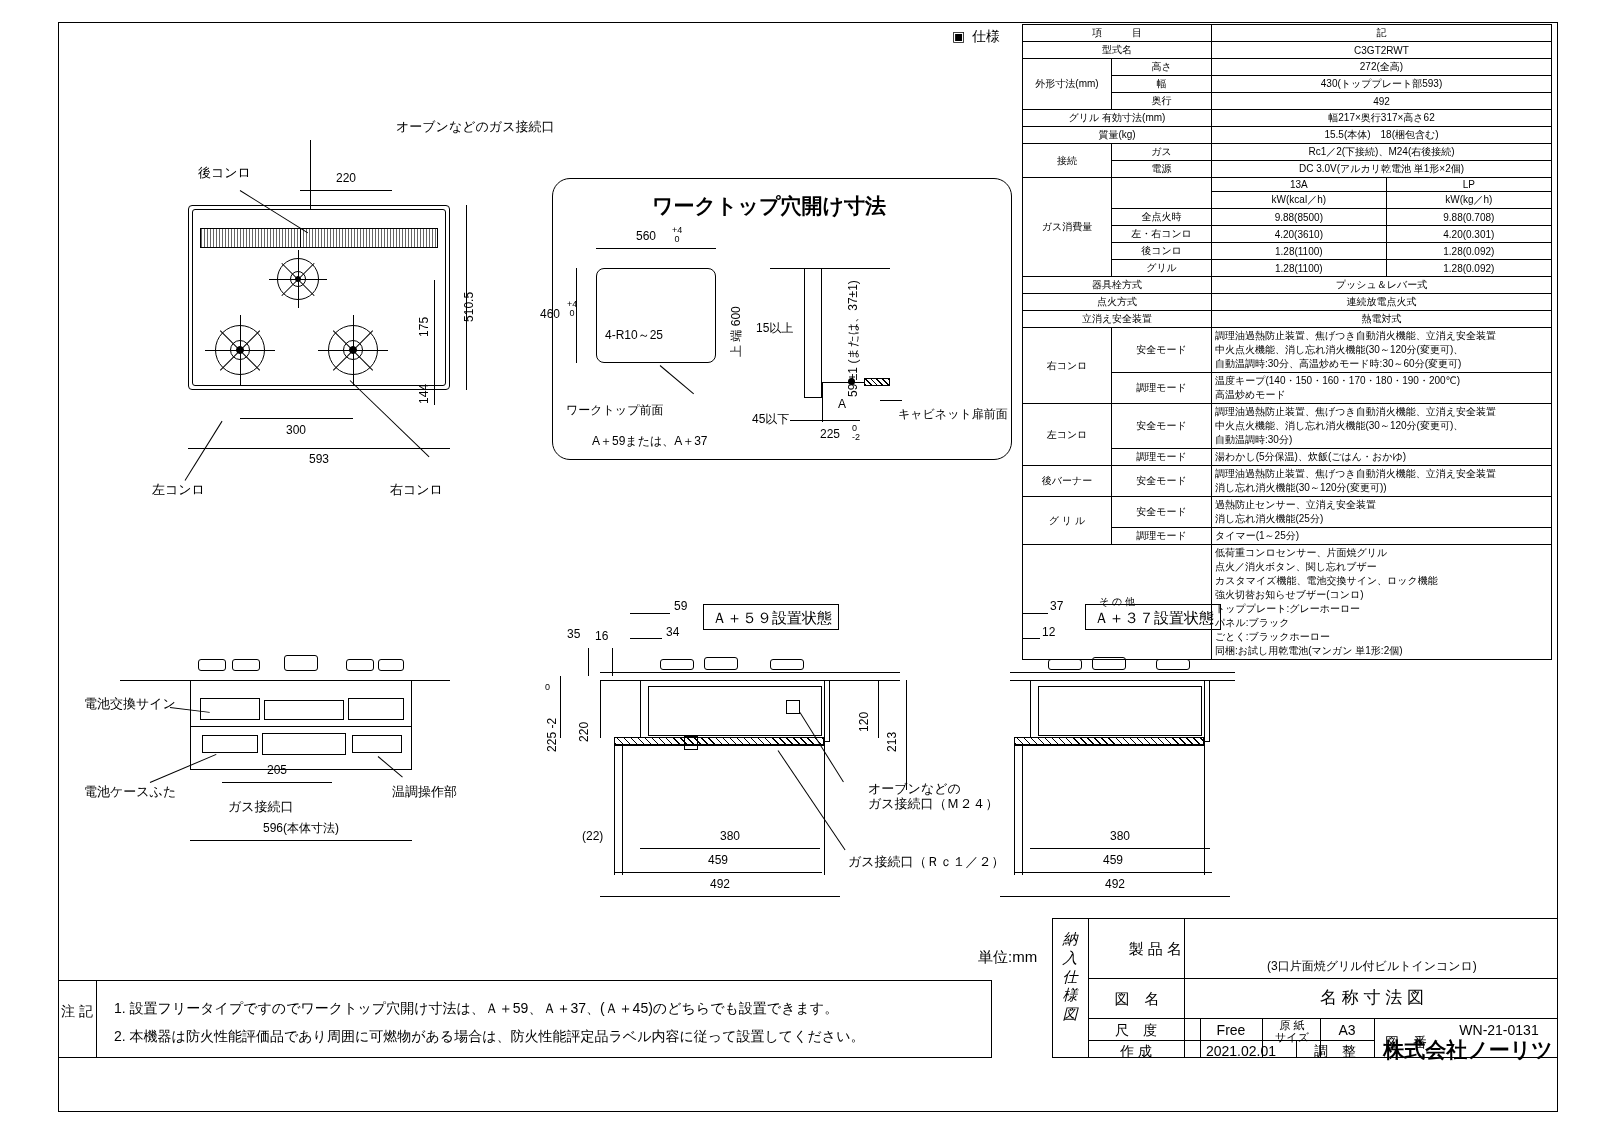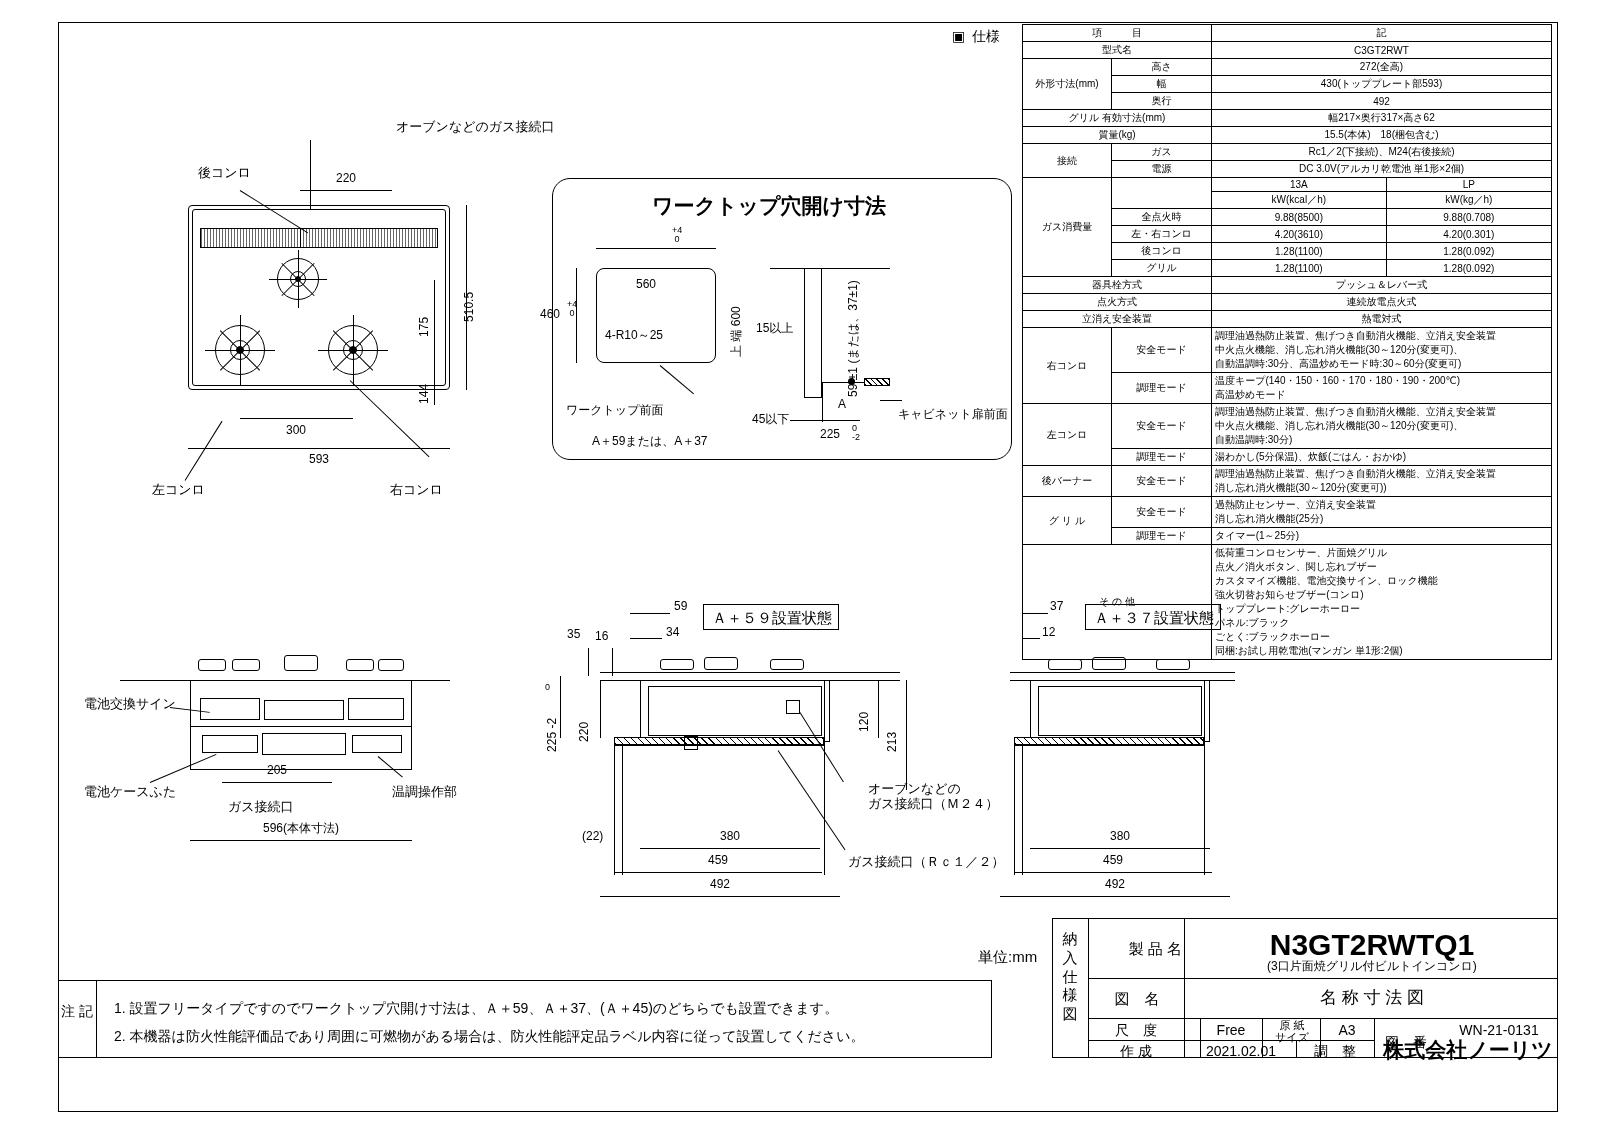--- a/index.html
+++ b/index.html
@@ -237,21 +237,21 @@
 
   <div class="ln h" style="left:188px;top:448px;width:262px;"></div>
   <div class="txt dim c" style="left:289px;top:453px;width:60px;">593</div>
 
   <div class="bd" style="left:552px;top:178px;width:460px;height:282px;border-radius:18px;"></div>
   <div class="txt" style="left:652px;top:194px;font-size:21px;font-weight:bold;">ワークトップ穴開け寸法</div>
 
   <div class="bd" style="left:596px;top:268px;width:120px;height:95px;border-radius:8px;"></div>
 
   <div class="ln h" style="left:596px;top:248px;width:120px;"></div>
-  <div class="txt dim" style="left:636px;top:230px;margin-top:48px;">560</div>
+  <div class="txt dim" style="left:636px;top:230px;">560</div>
   <div class="txt xs" style="left:672px;top:226px;white-space:pre;line-height:0.95;">+4
  0</div>
 
   <div class="ln v" style="left:576px;top:268px;height:95px;"></div>
   <div class="txt dim" style="left:540px;top:308px;">460</div>
   <div class="txt xs" style="left:567px;top:300px;white-space:pre;line-height:0.95;">+4
  0</div>
 
   <div class="txt dim" style="left:605px;top:329px;">4-R10～25</div>
   <div class="txt dim" style="left:566px;top:404px;">ワークトップ前面</div>
@@ -392,28 +392,27 @@
   <div class="ln h" style="left:1014px;top:872px;width:198px;"></div>
   <div class="txt dim c" style="left:1083px;top:854px;width:60px;">459</div>
   <div class="ln h" style="left:1000px;top:896px;width:230px;"></div>
   <div class="txt dim c" style="left:1085px;top:878px;width:60px;">492</div>
 
   <div class="txt" style="left:978px;top:948px;font-size:15px;">単位:mm</div>
 
   <div class="bd" style="left:1052px;top:918px;width:506px;height:140px;"></div>
 
   <div class="ln v" style="left:1088px;top:918px;height:140px;"></div>
-  <div class="txt c" style="left:1054px;top:930px;width:32px;font-size:15px;white-space:normal;line-height:1.25;">納 入 仕 様 図</div>
+  <div class="txt c" style="left:1054px;top:930px;width:32px;font-size:15px;white-space:normal;line-height:1.25;font-style:italic;">納 入 仕 様 図</div>
 
   <div class="ln v" style="left:1184px;top:918px;height:140px;"></div>
   <div class="ln h" style="left:1088px;top:978px;width:470px;"></div>
   <div class="ln h" style="left:1088px;top:1018px;width:470px;"></div>
 
   <div class="txt c" style="left:1092px;top:940px;width:90px;font-size:15px;text-align:right;">製 品 名</div>
-  <div class="txt c" style="left:1190px;top:928px;width:364px;font-size:30px;font-weight:bold;">N3GT2RWTQ1</div>
   <div class="txt c" style="left:1190px;top:960px;width:364px;font-size:12px;">(3口片面焼グリル付ビルトインコンロ)</div>
 
   <div class="txt c" style="left:1092px;top:990px;width:90px;font-size:15px;">図　名</div>
   <div class="txt c" style="left:1190px;top:988px;width:364px;font-size:17px;">名 称 寸 法 図</div>
 
   <div class="ln v" style="left:1262px;top:1018px;height:40px;"></div>
   <div class="ln v" style="left:1320px;top:1018px;height:40px;"></div>
   <div class="ln v" style="left:1374px;top:1018px;height:40px;"></div>
   <div class="ln h" style="left:1088px;top:1040px;width:286px;"></div>
   <div class="ln v" style="left:1200px;top:1018px;height:40px;"></div>

